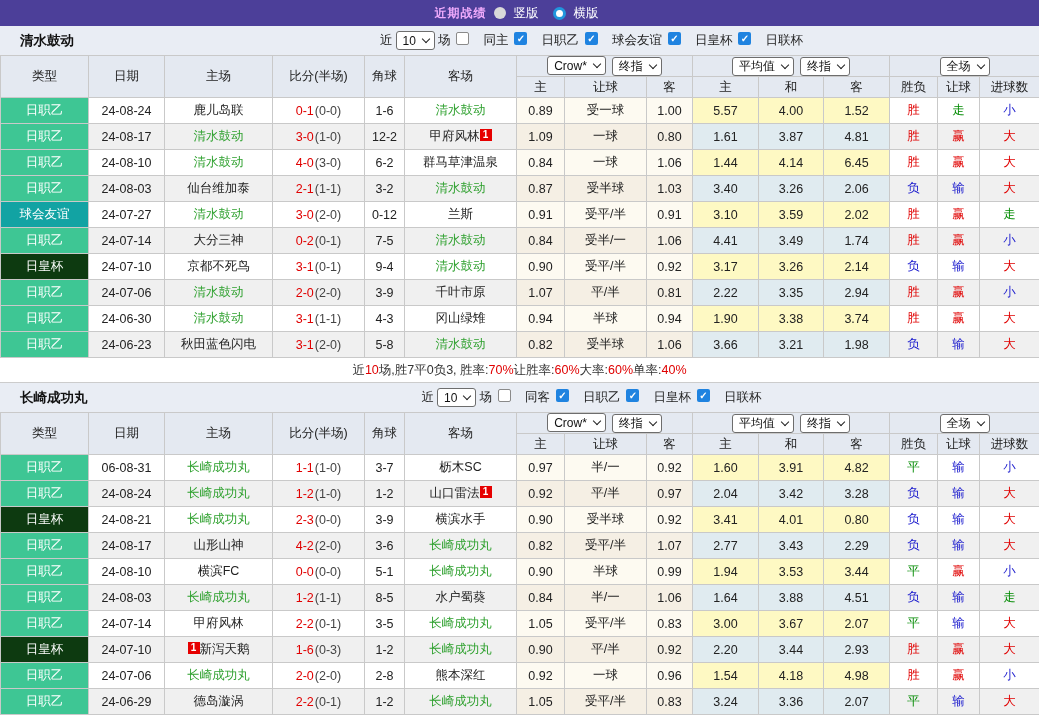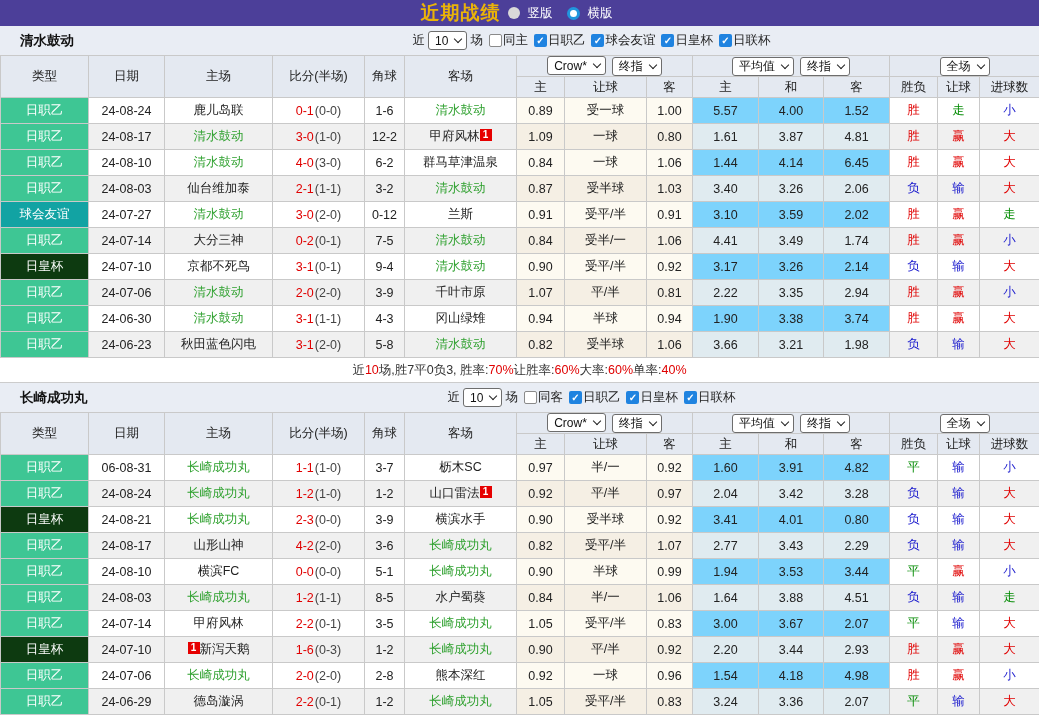--- a/index.html
+++ b/index.html
@@ -1,52 +1,52 @@
 <!DOCTYPE html>
 <html><head>
 <meta charset="utf-8">
 <style>
   html,body{margin:0;padding:0;}
   body{font-family:"Liberation Sans",sans-serif;background:#fff;}
   .page{width:1039px;height:719px;overflow:hidden;background:#fff;position:relative;}
 
   
   .titlebar{height:26px;background:#4c3f99;display:flex;align-items:center;justify-content:center;gap:7px;}
-  .title{color:#eab308;font-weight:bold;font-size:19px;letter-spacing:1px;}
+  .title{color:#f0abfc;font-weight:bold;font-size:12px;letter-spacing:1px;}
   .rgroup{display:inline-flex;align-items:center;gap:8px;}
   .radio{display:inline-block;border-radius:50%;box-sizing:border-box;}
   .r-off{width:12px;height:12px;background:#d9d9d9;}
   .r-on{width:13px;height:13px;background:#fff;border:3.5px solid #2196dd;}
   .rlabel{color:#fff;font-size:12.5px;margin-right:6px;}
 
   
   .teambar{height:29px;background:#e9edf4;display:flex;align-items:center;justify-content:center;position:relative;}
   .teamname{position:absolute;left:20px;font-weight:bold;font-size:13.5px;color:#111;}
   .filters{display:inline-flex;align-items:center;gap:3px;font-size:12.5px;color:#222;position:relative;left:72px;}
   .flabel{white-space:nowrap;}
-  .cbwrap{display:inline-flex;align-items:center;gap:1px;margin-left:3px;cursor:default;}
+  .cbwrap{display:inline-flex;align-items:flex-start;gap:14px;margin-left:3px;cursor:default;}
   .cb{width:13px;height:13px;display:inline-flex;align-items:center;justify-content:center;box-sizing:border-box;font-size:10px;font-weight:bold;border-radius:2px;}
   .cb.on{background:#1f83e0;color:#fff;}
   .cb.off{background:#fff;border:1px solid #8a8a8a;}
 
   
   .select{display:inline-flex;align-items:center;gap:7px;background:#fff;border:1px solid #6d6d6d;border-radius:3px;padding:1px 5px 1px 6px;height:15px;font-size:12px;color:#111;cursor:default;}
   .chev{width:5px;height:5px;border-right:1.6px solid #222;border-bottom:1.6px solid #222;transform:rotate(45deg);margin-top:-3px;}
 
   
   table.rtable{border-collapse:collapse;table-layout:fixed;width:1039px;}
   .rtable th,.rtable td{border:1px solid #c9c9c9;text-align:center;padding:0;overflow:hidden;white-space:nowrap;}
   .rtable thead th{background:#e4e9f1;font-size:12.5px;font-weight:normal;color:#222;height:20px;}
   .rtable thead th.hsel{height:20px;}
   .hsel .select{margin:0 3px;}
   .rtable tbody td{height:25px;font-size:12.5px;color:#222;background:#fff;}
   tr.even td{background:#f0f0f0;}
   .rtable tbody td.crow{background:#fdfaf1;}
   tr.even td.crow{background:#f5efe4;}
-  .rtable tbody td.avg{background:#7dd3fc;}
+  .rtable tbody td.avg{background:#fef9c3;}
   tr.even td.avg{background:#e0ebf0;}
   td.badge{font-size:12.5px;}
   .score{color:#e00000;}
   .half{color:#444;margin-left:1px;}
   .team{cursor:default;}
   .team.hl .tname{color:#2fa12f;}
   .redmark{display:inline-block;background:#e60000;color:#fff;font-size:10px;line-height:12px;min-width:10px;padding:0 1px;font-weight:bold;vertical-align:2px;}
 
   
   .summary{height:24px;border-bottom:1px solid #ccc;display:flex;align-items:center;justify-content:center;font-size:12.5px;color:#333;background:#fff;}

